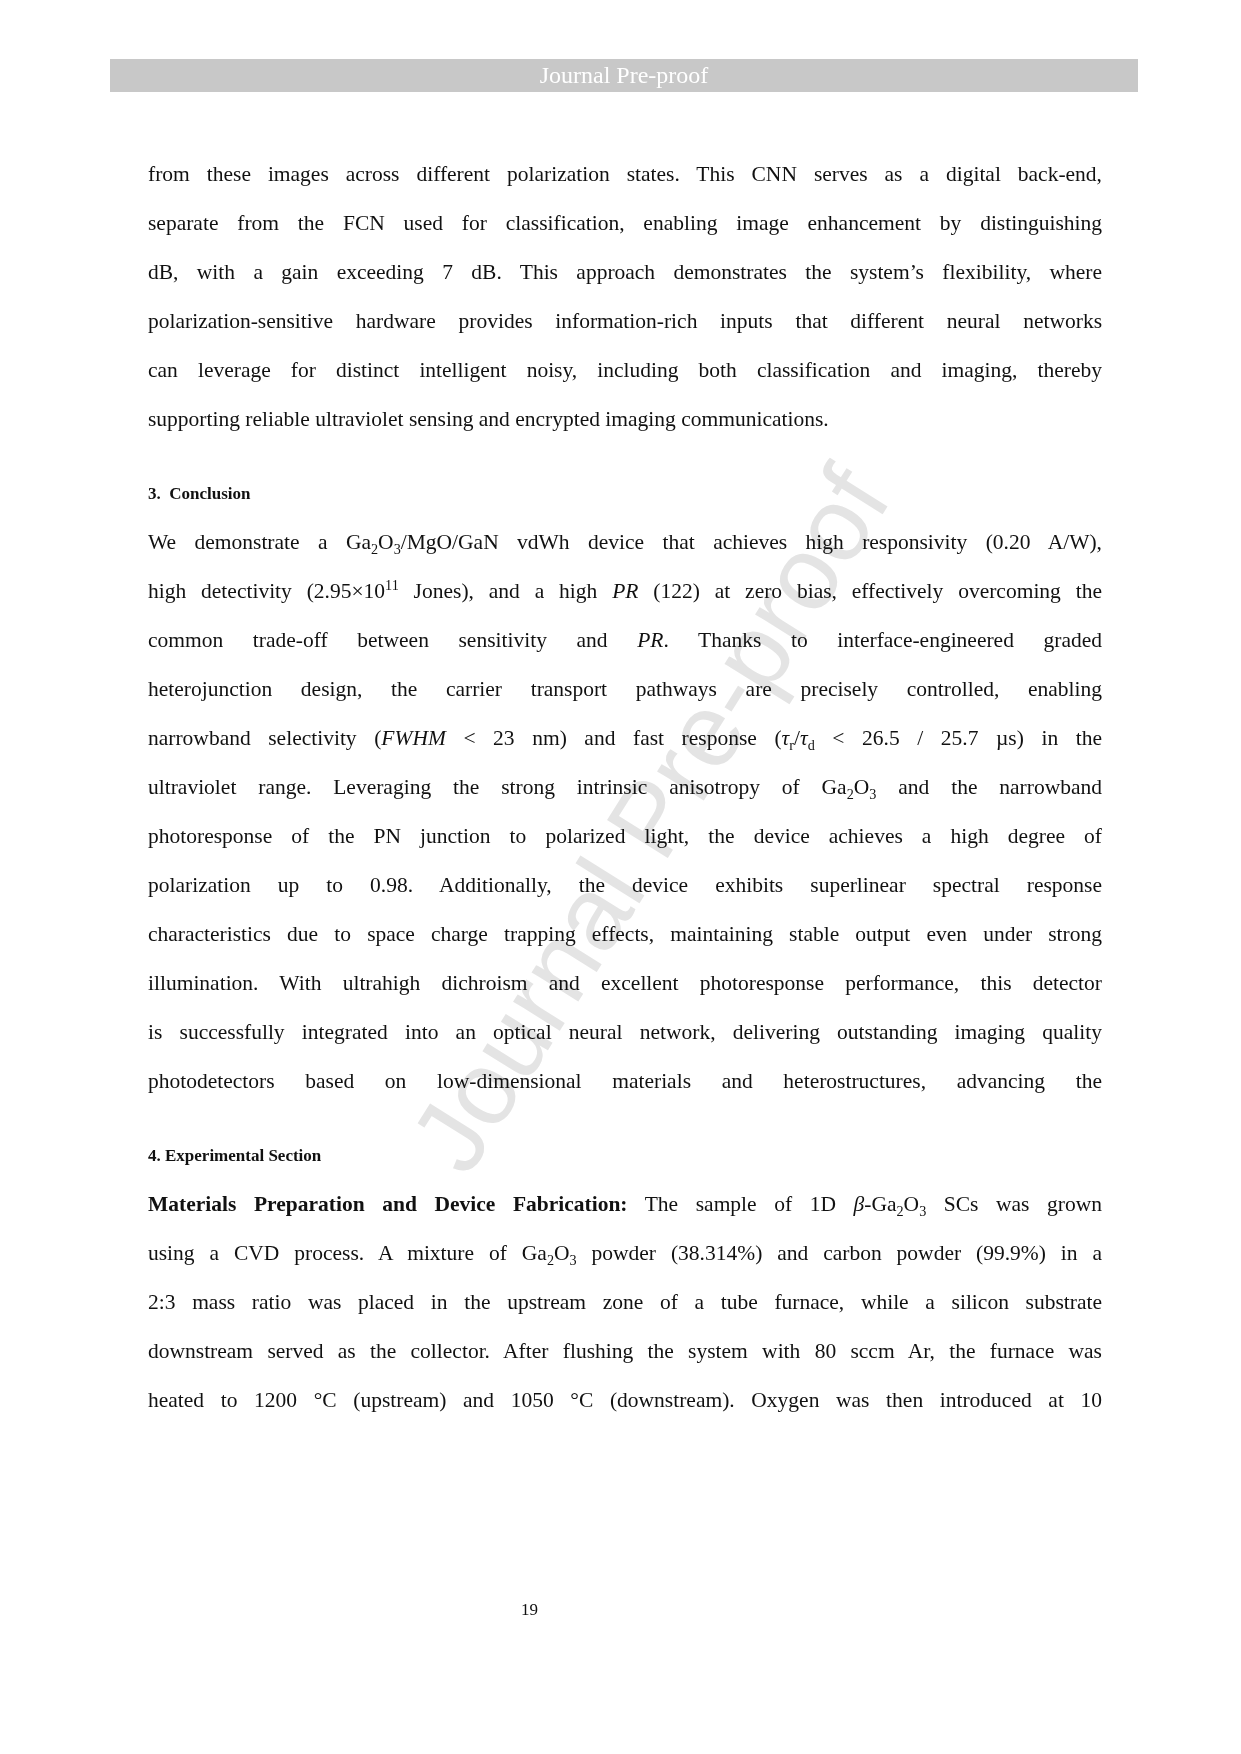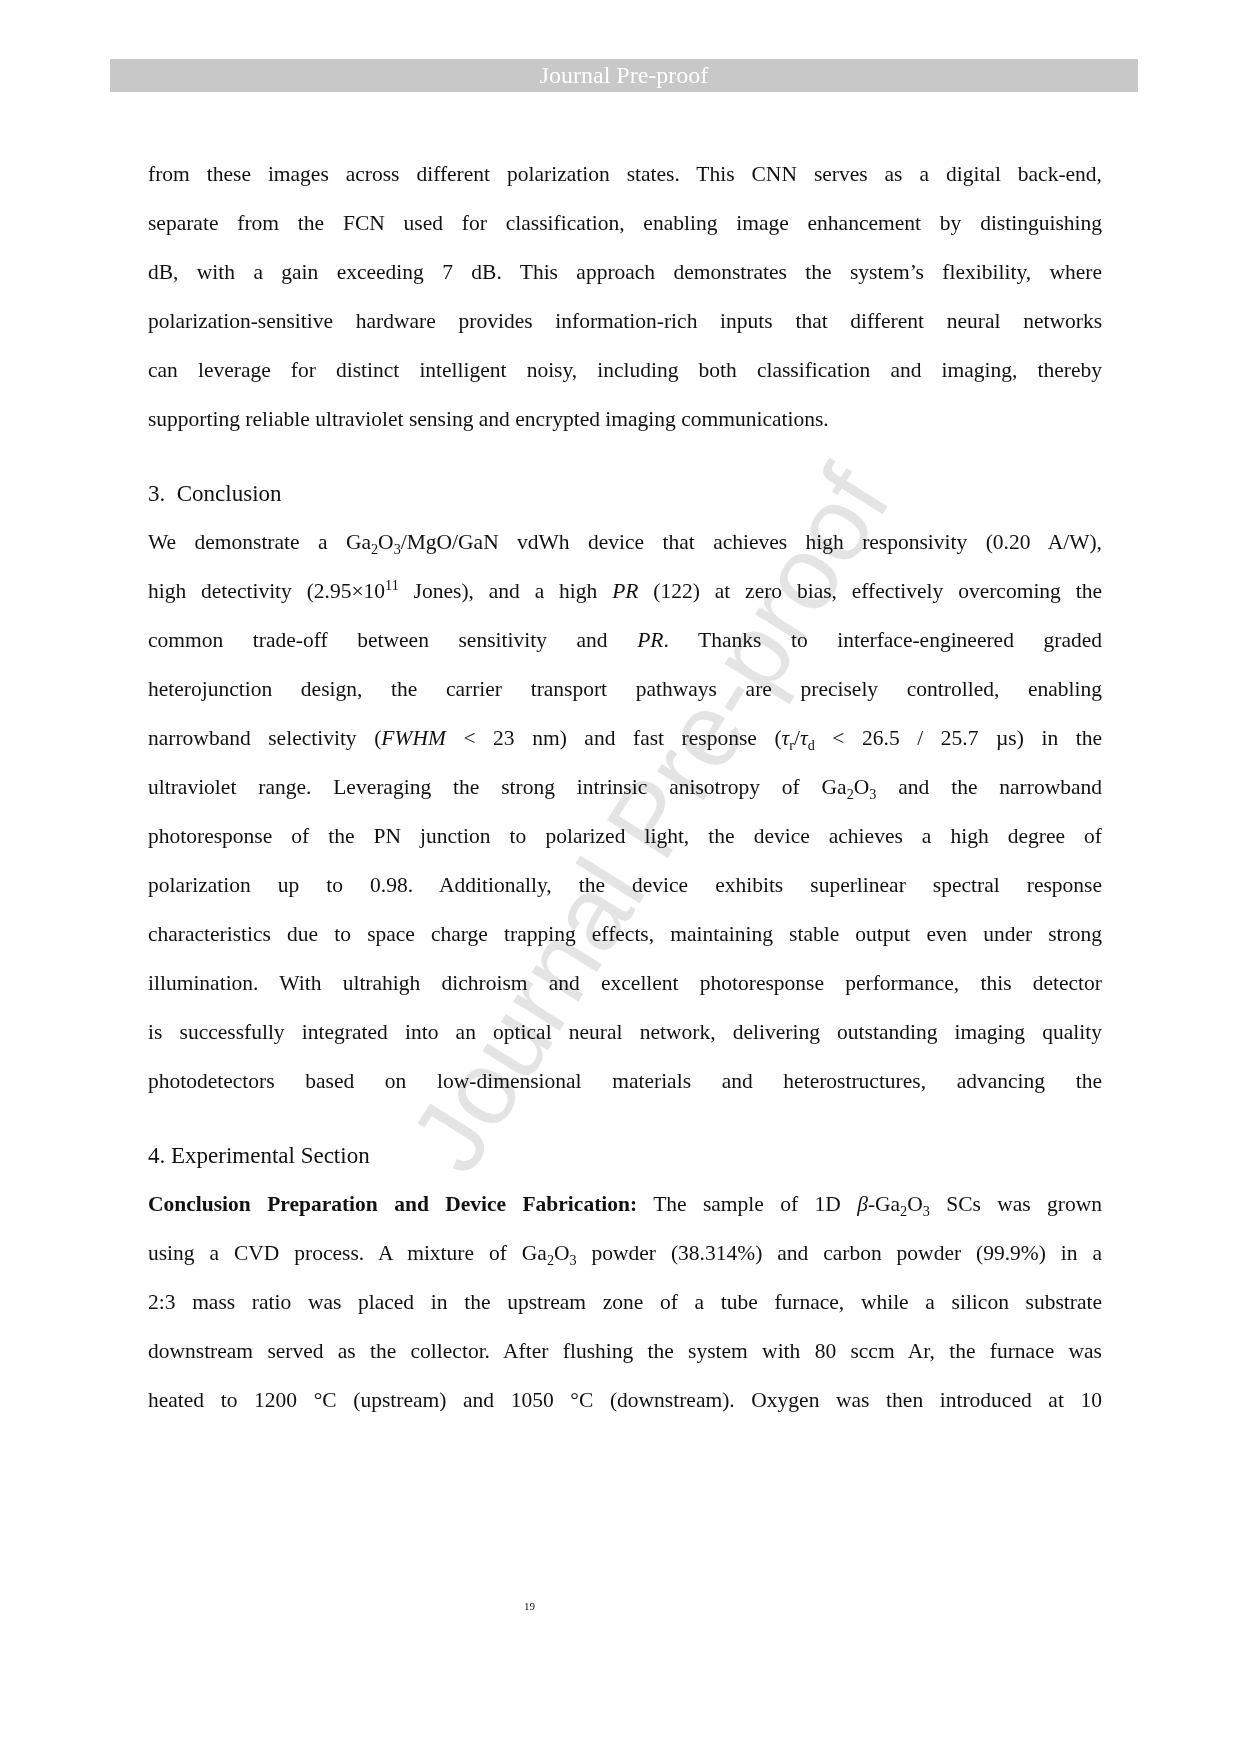--- a/index.html
+++ b/index.html
@@ -18,28 +18,28 @@
       font-family: "Liberation Sans", "DejaVu Sans", sans-serif;
       font-size: 104px; color: #e4e4e4; white-space: nowrap; text-align: center;
       pointer-events: none; z-index: 0;
     }
     .content {
       position: absolute; left: 148px; top: 150px; width: 954px; z-index: 1;
       font-size: 21.5px; line-height: 49px;
     }
     .line { display: block; white-space: nowrap; height: 49px; }
     .just { text-align: justify; text-align-last: justify; white-space: normal; }
-    .heading { font-weight: normal; font-size: 23px; }
+    .heading { font-weight: bold; font-size: 17px; }
     .gap { height: 25px; }
     b { font-weight: bold; }
     i { font-style: italic; }
     sub, sup { font-size: 0.66em; line-height: 0; }
     .page-number {
       position: absolute; left: 0; width: 1059px; top: 1600px;
-      text-align: center; font-size: 11px;
+      text-align: center; font-size: 17px;
     }
   </style>
 </head>
 <body>
 
 <div class="header-bar">Journal Pre-proof</div>
 
 <div class="watermark">Journal Pre-proof</div>
 
 <div class="content">
@@ -72,21 +72,21 @@
     <span class="line just">illumination. With ultrahigh dichroism and excellent photoresponse performance, this detector</span>
     <span class="line just">is successfully integrated into an optical neural network, delivering outstanding imaging quality</span>
     <span class="line just">photodetectors based on low-dimensional materials and heterostructures, advancing the</span>
   </div>
 
   <div class="gap"></div>
 
   <div class="line heading">4. Experimental Section</div>
 
   <div>
-    <span class="line just"><b>Conclusion Preparation and Device Fabrication:</b><span> The sample of 1D </span><i>β</i><span>-Ga</span><sub>2</sub><span>O</span><sub>3</sub><span> SCs was grown</span></span>
+    <span class="line just"><b>Materials Preparation and Device Fabrication:</b><span> The sample of 1D </span><i>β</i><span>-Ga</span><sub>2</sub><span>O</span><sub>3</sub><span> SCs was grown</span></span>
     <span class="line just"><span>using a CVD process. A mixture of Ga</span><sub>2</sub><span>O</span><sub>3</sub><span> powder (38.314%) and carbon powder (99.9%) in a</span></span>
     <span class="line just">2:3 mass ratio was placed in the upstream zone of a tube furnace, while a silicon substrate</span>
     <span class="line just">downstream served as the collector. After flushing the system with 80 sccm Ar, the furnace was</span>
     <span class="line just">heated to 1200 °C (upstream) and 1050 °C (downstream). Oxygen was then introduced at 10</span>
   </div>
 </div>
 
 <div class="page-number">19</div>
 
 </body></html>

